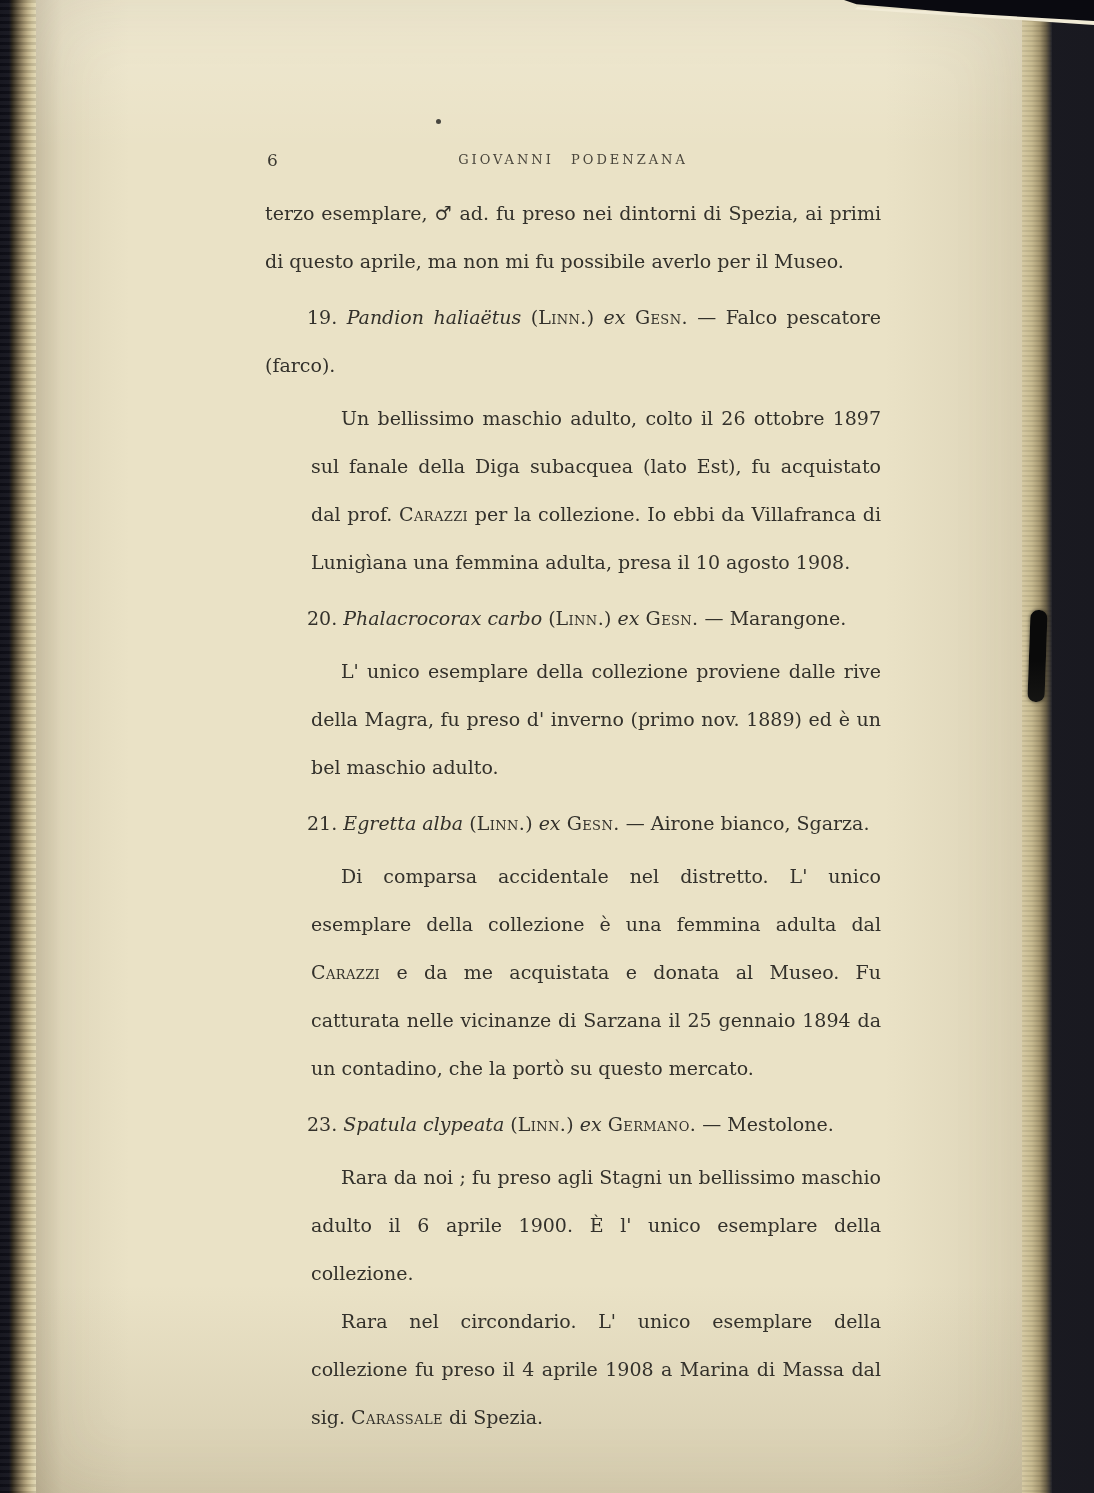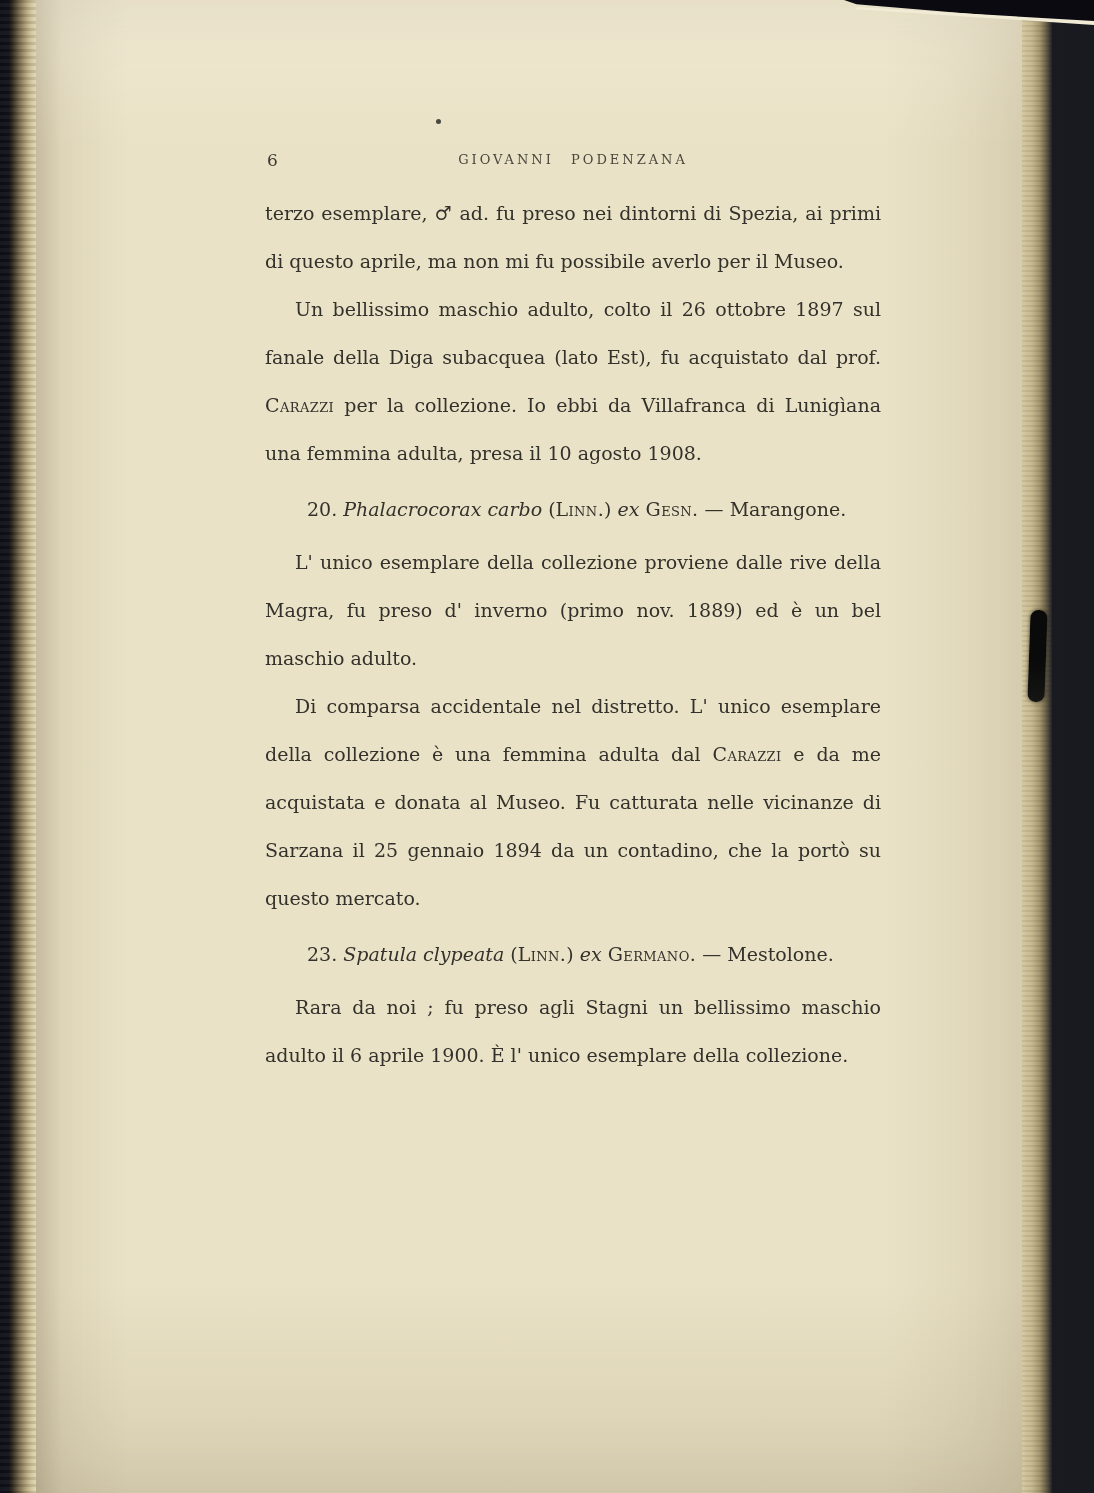--- a/index.html
+++ b/index.html
@@ -74,21 +74,21 @@
     font-size:13px; letter-spacing:3px; word-spacing:10px; color:#4a463c;
   }
   
   .text-block {
     position:absolute; left:229px; top:189px; width:616px;
     color:#33312b; font-size:19px; line-height:48px;
     text-align:justify;
   }
   .text-block p { margin:0; }
   p.continuation { text-indent:0; }
-  p.paragraph { text-indent:30px; }
+  p.paragraph { text-indent:30px;margin-left:46px; }
   p.entry { text-indent:42px; margin-top:8px; margin-bottom:5px; }
   .italic { font-style:italic; }
   .smallcaps { font-variant:small-caps; letter-spacing:0.4px; }
 </style>
 </head>
 <body>
 
 <div class="scan">
 
   <div class="binding"></div>
@@ -97,26 +97,29 @@
 
     <div class="speck"></div>
 
     <div class="running-header">
       <span class="page-number">6</span>
       <span class="header-title">GIOVANNI PODENZANA</span>
     </div>
 
     <div class="text-block">
         <p class="continuation"><span>terzo esemplare, ♂ ad. fu preso nei dintorni di Spezia, ai primi di questo aprile, ma non mi fu possibile averlo per il Museo.</span></p>
+        <p class="entry"><span>19. </span><span class="italic">Pandion haliaëtus</span><span> (</span><span class="smallcaps">Linn.</span><span>) </span><span class="italic">ex</span><span> </span><span class="smallcaps">Gesn.</span><span> — Falco pescatore (farco).</span></p>
         <p class="paragraph"><span>Un bellissimo maschio adulto, colto il 26 ottobre 1897 sul fanale della Diga subacquea (lato Est), fu acquistato dal prof. </span><span class="smallcaps">Carazzi</span><span> per la collezione. Io ebbi da Villafranca di Lunigìana una femmina adulta, presa il 10 agosto 1908.</span></p>
         <p class="entry"><span>20. </span><span class="italic">Phalacrocorax carbo</span><span> (</span><span class="smallcaps">Linn.</span><span>) </span><span class="italic">ex</span><span> </span><span class="smallcaps">Gesn.</span><span> — Marangone.</span></p>
         <p class="paragraph"><span>L' unico esemplare della collezione proviene dalle rive della Magra, fu preso d' inverno (primo nov. 1889) ed è un bel maschio adulto.</span></p>
+        <p class="entry"><span>21. </span><span class="italic">Egretta alba</span><span> (</span><span class="smallcaps">Linn.</span><span>) </span><span class="italic">ex</span><span> </span><span class="smallcaps">Gesn.</span><span> — Airone bianco, Sgarza.</span></p>
         <p class="paragraph"><span>Di comparsa accidentale nel distretto. L' unico esemplare della collezione è una femmina adulta dal </span><span class="smallcaps">Carazzi</span><span> e da me acquistata e donata al Museo. Fu catturata nelle vicinanze di Sarzana il 25 gennaio 1894 da un contadino, che la portò su questo mercato.</span></p>
         <p class="entry"><span>23. </span><span class="italic">Spatula clypeata</span><span> (</span><span class="smallcaps">Linn.</span><span>) </span><span class="italic">ex</span><span> </span><span class="smallcaps">Germano.</span><span> — Mestolone.</span></p>
         <p class="paragraph"><span>Rara da noi ; fu preso agli Stagni un bellissimo maschio adulto il 6 aprile 1900. È l' unico esemplare della collezione.</span></p>
+        <p class="paragraph"><span>Rara nel circondario. L' unico esemplare della collezione fu preso il 4 aprile 1908 a Marina di Massa dal sig. </span><span class="smallcaps">Carassale</span><span> di Spezia.</span></p>
       </div>
 
   </div>
 
   <div class="page-edge-right"></div>
   <div class="ink-mark"></div>
   <div class="corner-dark"></div>
   <div class="corner-light"></div>
 
 </div>

